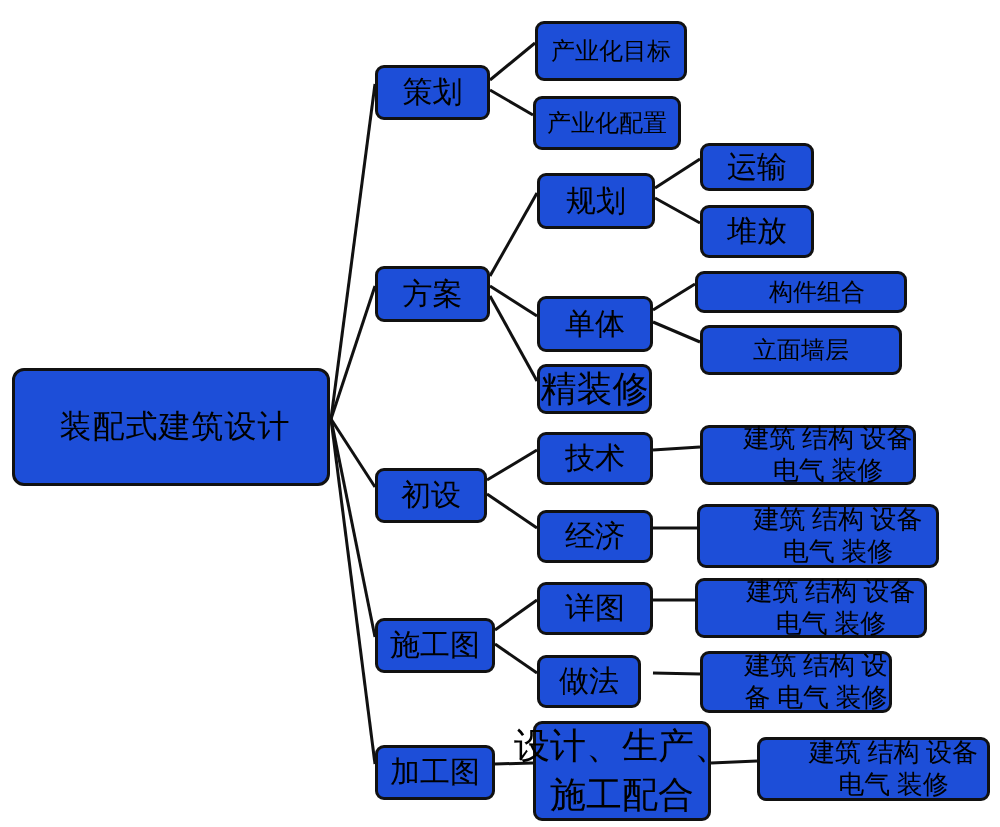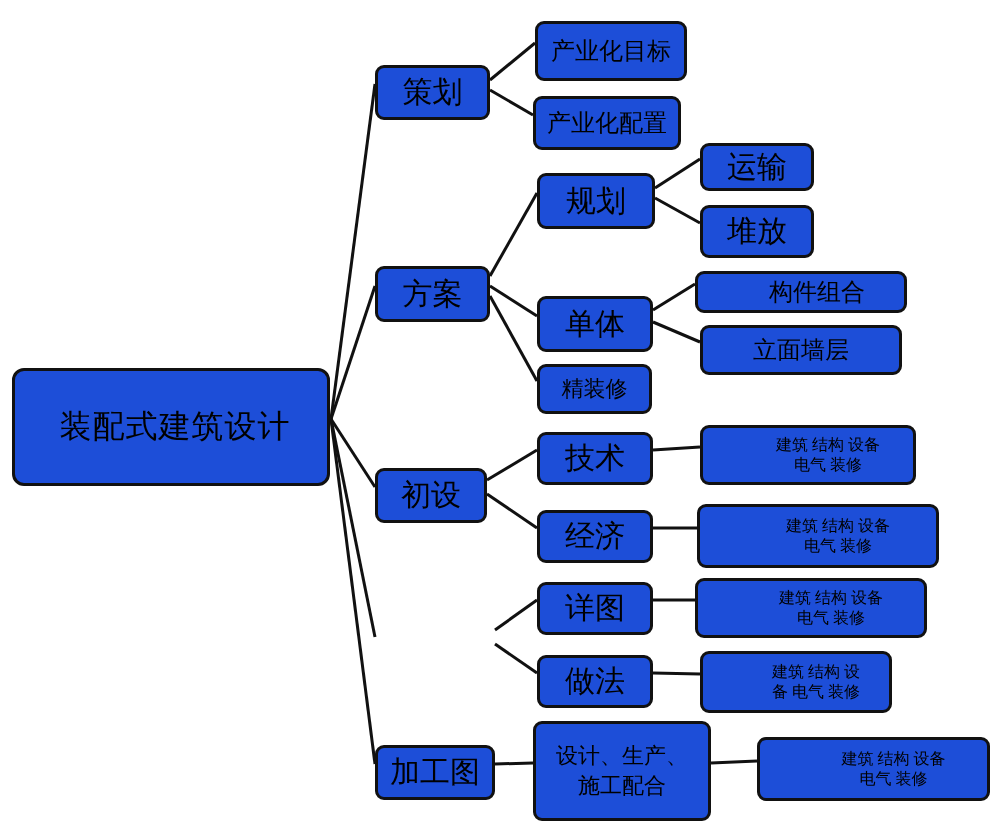--- a/index.html
+++ b/index.html
@@ -11,23 +11,23 @@
   svg.lines { position:absolute; left:0; top:0; width:1000px; height:827px; }
   svg.lines line { stroke:#111; stroke-width:3; }
   .node {
     position:absolute; box-sizing:border-box; background:#1d4ed8;
     border:3px solid #111; border-radius:9px;
     display:flex; flex-direction:column; align-items:center; justify-content:center;
     text-align:left; white-space:nowrap;margin-top:8px;
   }
   .f-root  { font-size:32px; letter-spacing:1px; }
   .f-big   { font-size:30px; }
-  .f-mid   { font-size:22px; }
+  .f-mid   { font-size:36px; }
   .f-small { font-size:24px; }
-  .f-leaf  { font-size:16px; line-height:1.25;padding-left:40px; }
+  .f-leaf  { font-size:26px; line-height:1.25;padding-left:40px; }
 </style>
 </head>
 <body>
 
 <div class="stage">
 
   <svg class="lines" viewBox="0 0 1000 827">
 
     <line x1="331" y1="419" x2="375" y2="84"></line>
     <line x1="331" y1="419" x2="375" y2="286"></line>
@@ -62,20 +62,21 @@
 
     <line x1="495" y1="764" x2="533" y2="763"></line>
     <line x1="711" y1="763" x2="757" y2="761"></line>
   </svg>
 
   <div class="node f-root" style="left:12px; top:360px; width:318px; height:118px; border-radius:12px;padding-left:8px;">装配式建筑设计</div>
 
   <div class="node f-big" style="left:375px; top:57px; width:115px; height:55px;">策划</div>
   <div class="node f-big" style="left:375px; top:258px; width:115px; height:56px;">方案</div>
   <div class="node f-big" style="left:375px; top:460px; width:112px; height:55px;">初设</div>
+  <div class="node f-big" style="left:375px; top:610px; width:120px; height:55px;">施工图</div>
   <div class="node f-big" style="left:375px; top:737px; width:120px; height:55px;">加工图</div>
 
   <div class="node f-small" style="left:535px; top:13px; width:152px; height:60px;">产业化目标</div>
   <div class="node f-small" style="left:533px; top:88px; width:148px; height:54px;">产业化配置</div>
 
   <div class="node f-big" style="left:537px; top:165px; width:118px; height:56px;">规划</div>
   <div class="node f-big" style="left:537px; top:288px; width:116px; height:56px;">单体</div>
   <div class="node f-mid" style="left:537px; top:356px; width:115px; height:50px;">精装修</div>
 
   <div class="node f-big" style="left:700px; top:135px; width:114px; height:48px;">运输</div>
@@ -93,21 +94,21 @@
   <div class="node f-leaf" style="left:697px; top:496px; width:242px; height:64px;">
     <div>建筑 结构 设备</div>
     <div>电气 装修</div>
   </div>
 
   <div class="node f-big" style="left:537px; top:574px; width:116px; height:53px;">详图</div>
   <div class="node f-leaf" style="left:695px; top:570px; width:232px; height:60px;">
     <div>建筑 结构 设备</div>
     <div>电气 装修</div>
   </div>
-  <div class="node f-big" style="left:537px; top:647px; width:116px; height:53px;">做法</div>
+  <div class="node f-big" style="left:537px; top:647px; width:104px; height:53px;">做法</div>
   <div class="node f-leaf" style="left:700px; top:643px; width:192px; height:62px;">
     <div>建筑 结构 设</div>
     <div>备 电气 装修</div>
   </div>
 
   <div class="node f-mid" style="left:533px; top:713px; width:178px; height:100px;">
     <div>设计、生产、</div>
     <div>施工配合</div>
   </div>
   <div class="node f-leaf" style="left:757px; top:729px; width:233px; height:64px;">

